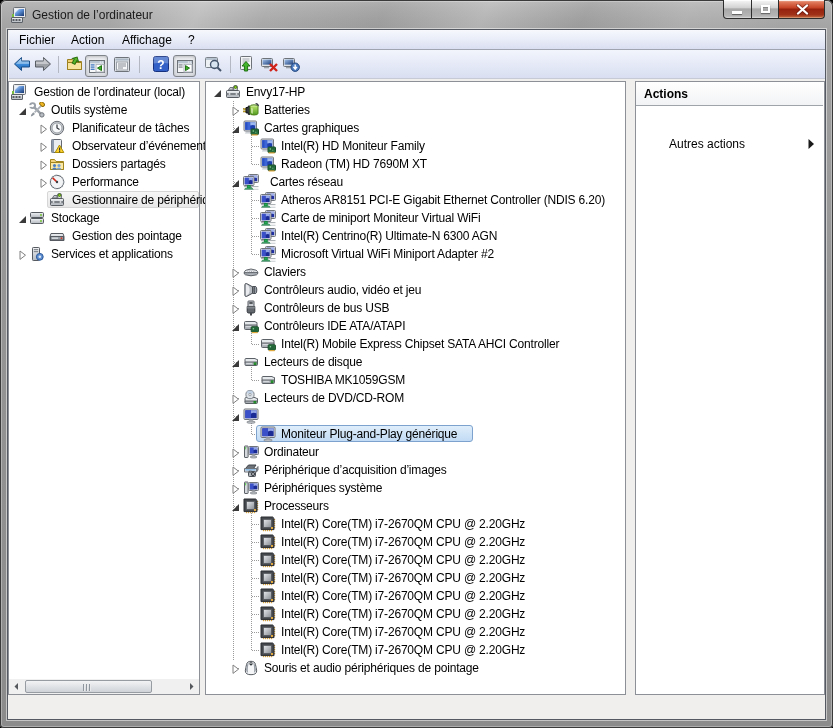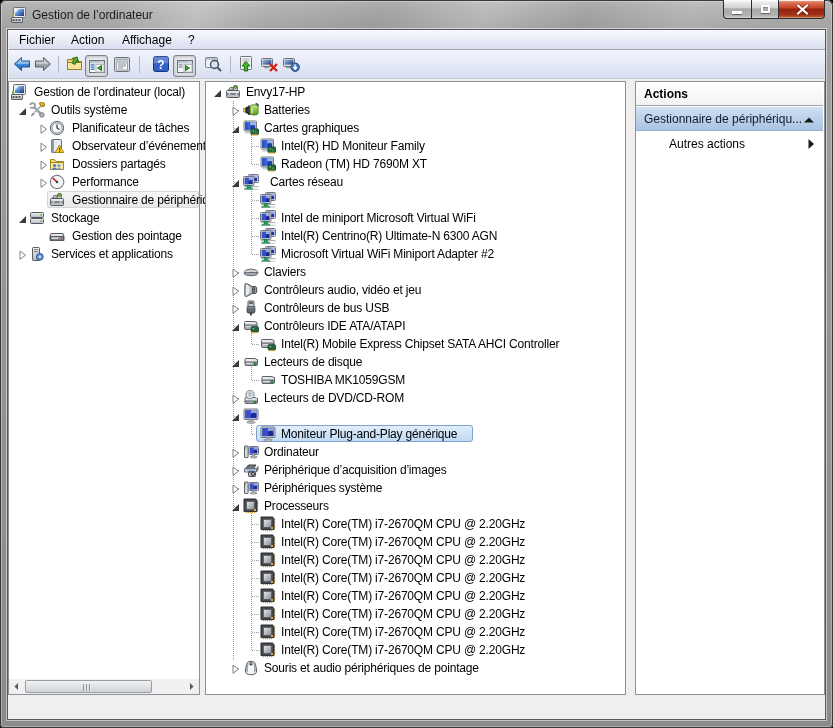--- a/index.html
+++ b/index.html
@@ -456,35 +456,36 @@
             <path d="M10.5 1.8 h3.7 v2.4 q-1.8 -0.9 -3.7 0 z" fill="#a0b0ea"></path>
             <rect x="0.5" y="2.5" width="10.5" height="9" rx="1" fill="#e3e6ea" stroke="#70757b"></rect>
             <rect x="1.8" y="3.8" width="7.9" height="6.4" fill="#1b2b96"></rect>
             <path d="M1.8 3.8 h4 v6.4 h-4 z" fill="#3a50c8"></path>
             <path d="M5.8 3.8 h3.9 v2.6 q-2 -1 -3.9 0 z" fill="#93a6e8"></path>
             <rect x="1" y="12.2" width="14.5" height="0.9" fill="#9aa0a6"></rect>
             <rect x="4.6" y="11.5" width="2.6" height="2.7" fill="#2eb357" stroke="#158540"></rect>
             <path d="M2.6 14.2 h6.6 l1 1.3 h-8.6 z" fill="#2eb357" stroke="#158540"></path>
             <rect x="1" y="14.8" width="14.5" height="0.8" fill="#b9bec4"></rect>
           </svg></span>
+        <div class="trow" style="left:75px;top:109px">Atheros AR8151 PCI-E Gigabit Ethernet Controller (NDIS 6.20)</div>
         <span class="ticn abs" style="left:54px;top:128px"><svg width="16" height="16" viewBox="0 0 16 16">
             <rect x="5.5" y="0.5" width="10" height="8" rx="1" fill="#d9dce0" stroke="#70757b"></rect>
             <rect x="6.8" y="1.8" width="7.4" height="5.4" fill="#202fa0"></rect>
             <path d="M6.8 1.8 h3.7 v5.4 h-3.7 z" fill="#4156cc"></path>
             <path d="M10.5 1.8 h3.7 v2.4 q-1.8 -0.9 -3.7 0 z" fill="#a0b0ea"></path>
             <rect x="0.5" y="2.5" width="10.5" height="9" rx="1" fill="#e3e6ea" stroke="#70757b"></rect>
             <rect x="1.8" y="3.8" width="7.9" height="6.4" fill="#1b2b96"></rect>
             <path d="M1.8 3.8 h4 v6.4 h-4 z" fill="#3a50c8"></path>
             <path d="M5.8 3.8 h3.9 v2.6 q-2 -1 -3.9 0 z" fill="#93a6e8"></path>
             <rect x="1" y="12.2" width="14.5" height="0.9" fill="#9aa0a6"></rect>
             <rect x="4.6" y="11.5" width="2.6" height="2.7" fill="#2eb357" stroke="#158540"></rect>
             <path d="M2.6 14.2 h6.6 l1 1.3 h-8.6 z" fill="#2eb357" stroke="#158540"></path>
             <rect x="1" y="14.8" width="14.5" height="0.8" fill="#b9bec4"></rect>
           </svg></span>
-        <div class="trow" style="left:75px;top:127px">Intel de miniport Microsoft Virtual WiFi</div>
+        <div class="trow" style="left:75px;top:127px">Carte de miniport Moniteur Virtual WiFi</div>
         <span class="ticn abs" style="left:54px;top:146px"><svg width="16" height="16" viewBox="0 0 16 16">
             <rect x="5.5" y="0.5" width="10" height="8" rx="1" fill="#d9dce0" stroke="#70757b"></rect>
             <rect x="6.8" y="1.8" width="7.4" height="5.4" fill="#202fa0"></rect>
             <path d="M6.8 1.8 h3.7 v5.4 h-3.7 z" fill="#4156cc"></path>
             <path d="M10.5 1.8 h3.7 v2.4 q-1.8 -0.9 -3.7 0 z" fill="#a0b0ea"></path>
             <rect x="0.5" y="2.5" width="10.5" height="9" rx="1" fill="#e3e6ea" stroke="#70757b"></rect>
             <rect x="1.8" y="3.8" width="7.9" height="6.4" fill="#1b2b96"></rect>
             <path d="M1.8 3.8 h4 v6.4 h-4 z" fill="#3a50c8"></path>
             <path d="M5.8 3.8 h3.9 v2.6 q-2 -1 -3.9 0 z" fill="#93a6e8"></path>
             <rect x="1" y="12.2" width="14.5" height="0.9" fill="#9aa0a6"></rect>
@@ -838,23 +839,19 @@
             <path d="M8 1.3 c2.6 0 4.1 1.1 4.4 3 c0.4 2.3 1.3 4.5 1.3 6.6 c0 2.8 -2.5 3.8 -5.7 3.8 c-3.2 0 -5.7 -1 -5.7 -3.8 c0 -2.1 0.9 -4.3 1.3 -6.6 c0.3 -1.9 1.8 -3 4.4 -3z" fill="#f4f6f8" stroke="#585d63"></path>
             <path d="M4.4 3.4 c-0.5 2.4 -1.3 4.6 -1.3 6.3 c0 1.6 0.8 2.5 2 3 c-0.6 -2.7 -0.2 -6.6 0.6 -9.8 z" fill="#9aa0a7"></path>
             <path d="M11.6 3.4 c0.5 2.4 1.3 4.6 1.3 6.3 c0 1.6 -0.8 2.5 -2 3 c0.6 -2.7 0.2 -6.6 -0.6 -9.8 z" fill="#9aa0a7"></path>
             <rect x="6.5" y="1.8" width="3" height="3.6" rx="1.4" fill="#33383d"></rect>
             <rect x="7.3" y="2.3" width="1.4" height="1.6" rx="0.7" fill="#e8eaed"></rect>
           </svg></span>
         <div class="trow" style="left:58px;top:577px">Souris et audio périphériques de pointage</div>
       </div>
       <div class="panel" id="pright">
 <div id="acthead">Actions</div>
-<div id="actblue">Gestionnaire de périphériqu...
- <svg width="12" height="8" style="position:absolute;right:8px;top:9px">
-            <path d="M1 6.5 L6 1.5 L11 6.5 Z" fill="#1a1a1a"></path>
-          </svg></div>
 <div id="actother">Autres actions
  <svg width="8" height="12" style="position:absolute;right:9px;top:6px">
             <path d="M1.5 1 L7 6 L1.5 11 Z" fill="#1a1a1a"></path>
           </svg></div>
 </div>
       <div id="status"></div>
     </div>
   </div>
 </body></html>

